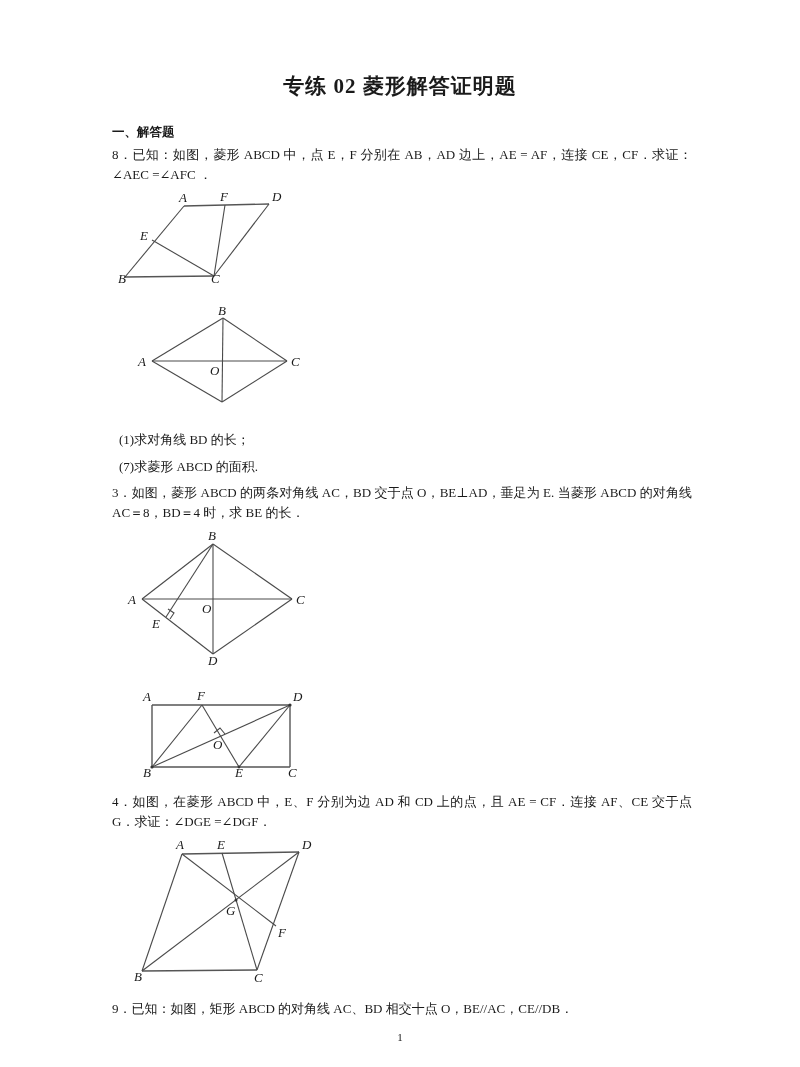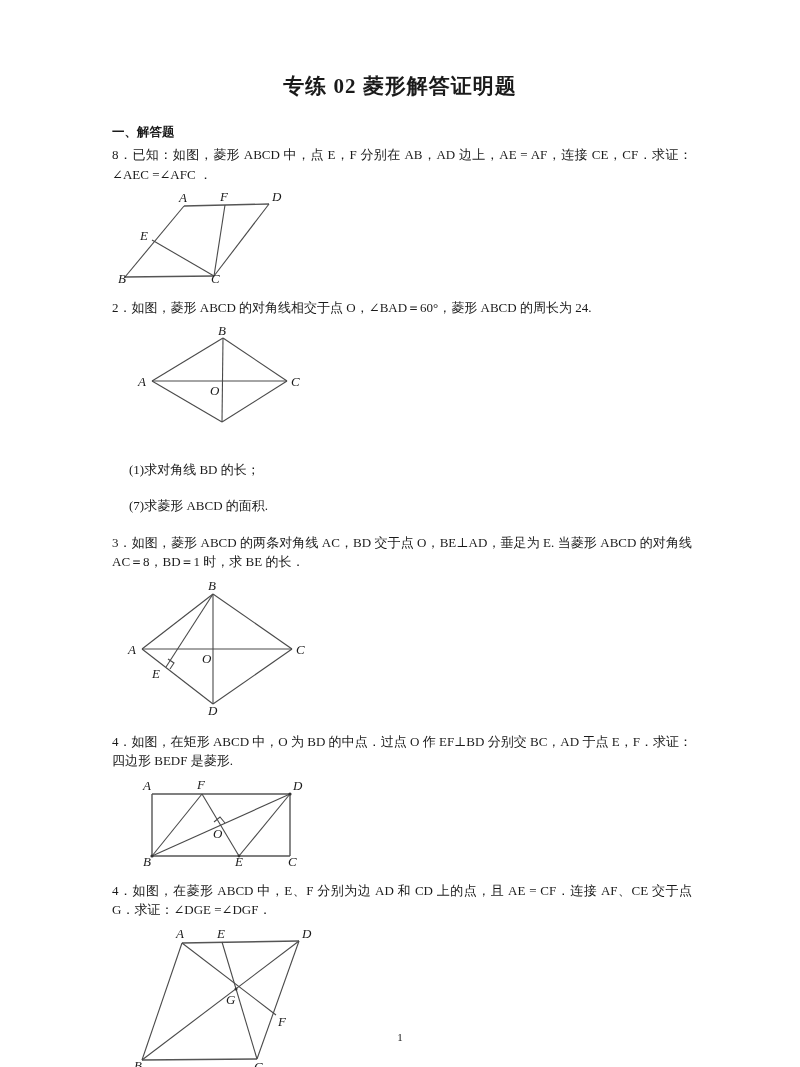--- a/index.html
+++ b/index.html
@@ -47,21 +47,21 @@
   }
   .qtext {
     font-size: 13px;
     line-height: 19.5px;
     text-align: justify;
     margin: 0;
   }
   .sub {
     font-size: 13px;
     line-height: 19.5px;
-    margin: 17px;
+    margin: 7px;
   }
   .fig {
     display: block;
   }
   .spacer-s { height: 7px; }
   .spacer-m { height: 11px; }
   .spacer-l { height: 14px; }
   .pagenum {
     position: absolute;
     left: 0;
@@ -119,21 +119,20 @@
         <text x="6" y="92">B</text>
         <text x="99" y="92">C</text>
         <text x="160" y="10">D</text>
         <text x="28" y="49">E</text>
         <text x="108" y="10">F</text>
       </svg>
     </div>
 
     <div class="spacer-m"></div>
 
-    <p class="qtext">2．如图，菱形 ABCD 的对角线相交于点 O，∠BAD＝60°，菱形 ABCD 的周长为 24.</p>
 
     <div class="spacer-s"></div>
 
     <div class="fig">
       <svg width="220" height="100" viewBox="0 0 220 100" style="margin-left:10px">
 
         <line x1="101" y1="13" x2="165" y2="56"></line>
         <line x1="165" y1="56" x2="100" y2="97"></line>
         <line x1="100" y1="97" x2="30" y2="56"></line>
         <line x1="30" y1="56" x2="101" y2="13"></line>
@@ -146,21 +145,21 @@
         <text x="16" y="61">A</text>
         <text x="88" y="70">O</text>
       </svg>
     </div>
 
     <div class="spacer-l"></div>
 
     <p class="sub">(1)求对角线 BD 的长；</p>
     <p class="sub">(7)求菱形 ABCD 的面积.</p>
 
-    <p class="qtext">3．如图，菱形 ABCD 的两条对角线 AC，BD 交于点 O，BE⊥AD，垂足为 E. 当菱形 ABCD 的对角线 AC＝8，BD＝1 时，求 BE 的长．</p>
+    <p class="qtext">3．如图，菱形 ABCD 的两条对角线 AC，BD 交于点 O，BE⊥AD，垂足为 E. 当菱形 ABCD 的对角线 AC＝8，BD＝4 时，求 BE 的长．</p>
 
     <div class="spacer-s"></div>
 
     <div class="fig">
       <svg width="220" height="138" viewBox="0 0 220 138" style="margin-left:8px">
 
         <line x1="93" y1="15" x2="172" y2="70"></line>
         <line x1="172" y1="70" x2="93" y2="125"></line>
         <line x1="93" y1="125" x2="22" y2="70"></line>
         <line x1="22" y1="70" x2="93" y2="15"></line>
@@ -175,21 +174,20 @@
         <text x="176" y="75">C</text>
         <text x="88" y="136">D</text>
         <text x="8" y="75">A</text>
         <text x="82" y="84">O</text>
         <text x="32" y="99">E</text>
       </svg>
     </div>
 
     <div class="spacer-m"></div>
 
-    <p class="qtext">4．如图，在矩形 ABCD 中，O 为 BD 的中点．过点 O 作 EF⊥BD 分别交 BC，AD 于点 E，F．求证：四边形 BEDF 是菱形.</p>
 
     <div class="spacer-s"></div>
 
     <div class="fig">
       <svg width="220" height="88" viewBox="0 0 220 88" style="margin-left:20px">
 
         <line class="thick" x1="20" y1="16" x2="158" y2="16"></line>
         <line class="thick" x1="158" y1="16" x2="158" y2="78"></line>
         <line class="thick" x1="158" y1="78" x2="20" y2="78"></line>
         <line class="thick" x1="20" y1="78" x2="20" y2="16"></line>

